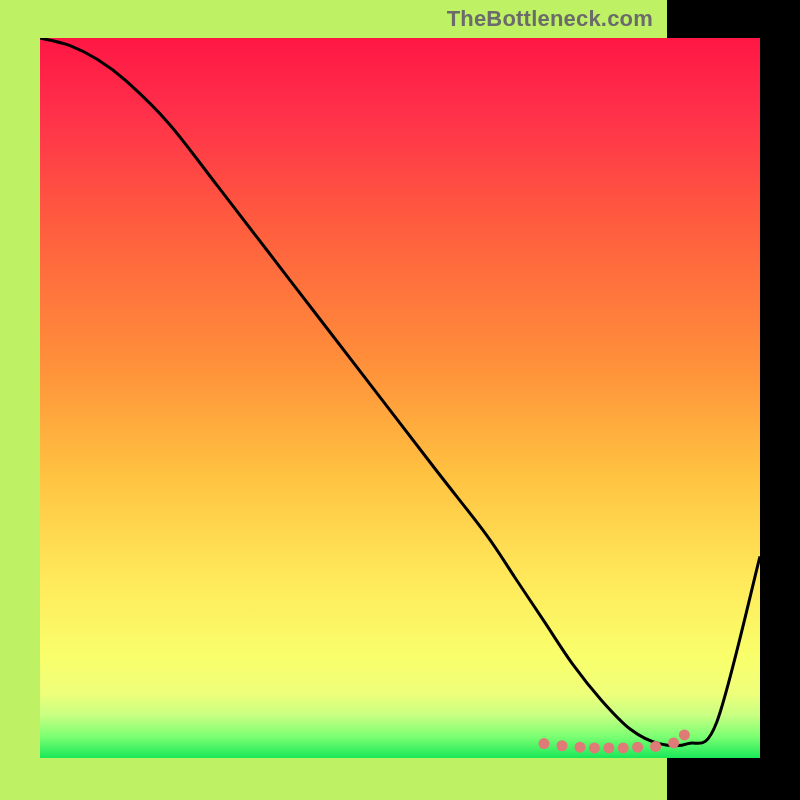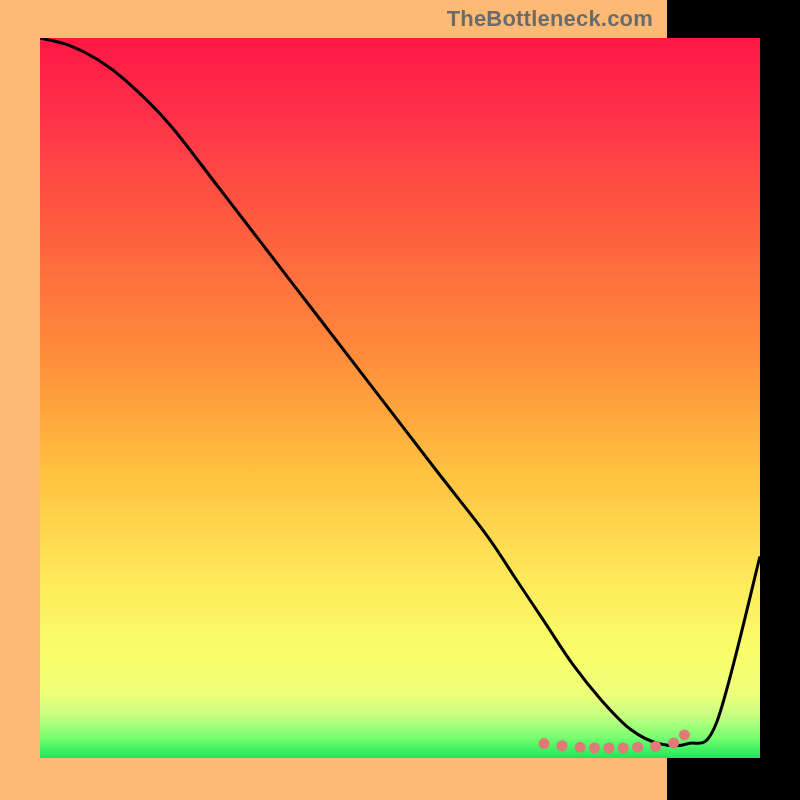--- a/index.html
+++ b/index.html
@@ -7,21 +7,21 @@
     padding: 0;
     width: 800px;
     height: 800px;
     background: #000;
     overflow: hidden;
   }
   .frame {
     position: relative;
     width: 667px;
     height: 800px;
-    background: #fdba74;
+    background: #bef264;
   }
   .watermark {
     position: absolute;
     top: 6px;
     right: 14px;
     font-family: Arial, Helvetica, sans-serif;
     font-size: 22px;
     font-weight: 600;
     color: #6b6b6b;
     letter-spacing: 0.2px;

